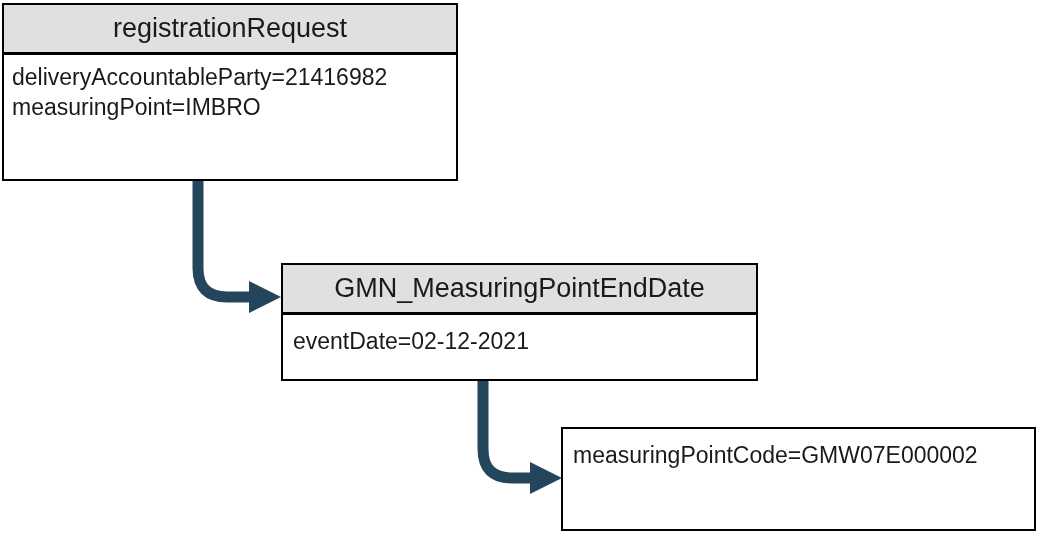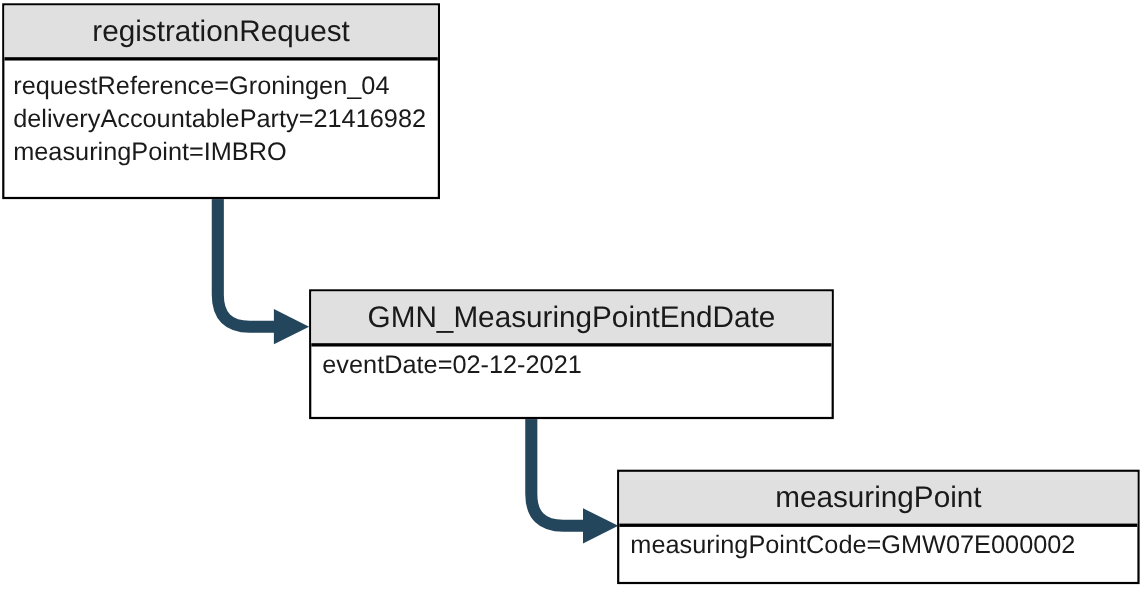--- a/index.html
+++ b/index.html
@@ -34,25 +34,25 @@
     overflow: hidden;
   }
   .node-body {
     padding: 7px 2px 0 8px;
     font-size: 23px;
     line-height: 30px;
     color: #1a1a1a;
     white-space: nowrap;
     overflow: hidden;
   }
-  #box-registration   { left: 2px;   top: 3px;   width: 398px; height: 178px; }
+  #box-registration   { left: 2px;   top: 3px;   width: 456px; height: 178px; }
   #box-enddate        { left: 281px; top: 242px; width: 477px; height: 118px; margin-top: 21px; }
   #box-measuringpoint { left: 561px; top: 427px; width: 475px; height: 104px; }
   #box-enddate .node-body,
-  #box-measuringpoint .node-body { padding-left: 10px; padding-top: 1px; }
+  #box-measuringpoint .node-body { padding-left: 10px; padding-top: 11px; }
   #arrow-layer {
     position: absolute;
     left: 0;
     top: 0;
     width: 1042px;
     height: 538px;
     pointer-events: none;
   }
 </style>
 </head>
@@ -69,33 +69,31 @@
 
     <g>
       <path d="M 483 358 L 483 449 Q 483 478 512 478 L 531 478" fill="none" stroke-width="11" stroke="#24465c"></path>
       <polygon points="530,462 530,494 562,478" fill="#24465c"></polygon>
     </g>
   </svg>
 
   <div class="node" id="box-registration">
     <div class="node-header">registrationRequest</div>
     <div class="node-body">
-      <div>requestReference=Groningen_04</div>
       <div>deliveryAccountableParty=21416982</div>
       <div>measuringPoint=IMBRO</div>
     </div>
   </div>
 
   <div class="node" id="box-enddate">
     <div class="node-header">GMN_MeasuringPointEndDate</div>
     <div class="node-body">
       <div>eventDate=02-12-2021</div>
     </div>
   </div>
 
   <div class="node" id="box-measuringpoint">
-    <div class="node-header">measuringPoint</div>
     <div class="node-body">
       <div>measuringPointCode=GMW07E000002</div>
     </div>
   </div>
 
 </div>
 
 </body></html>

